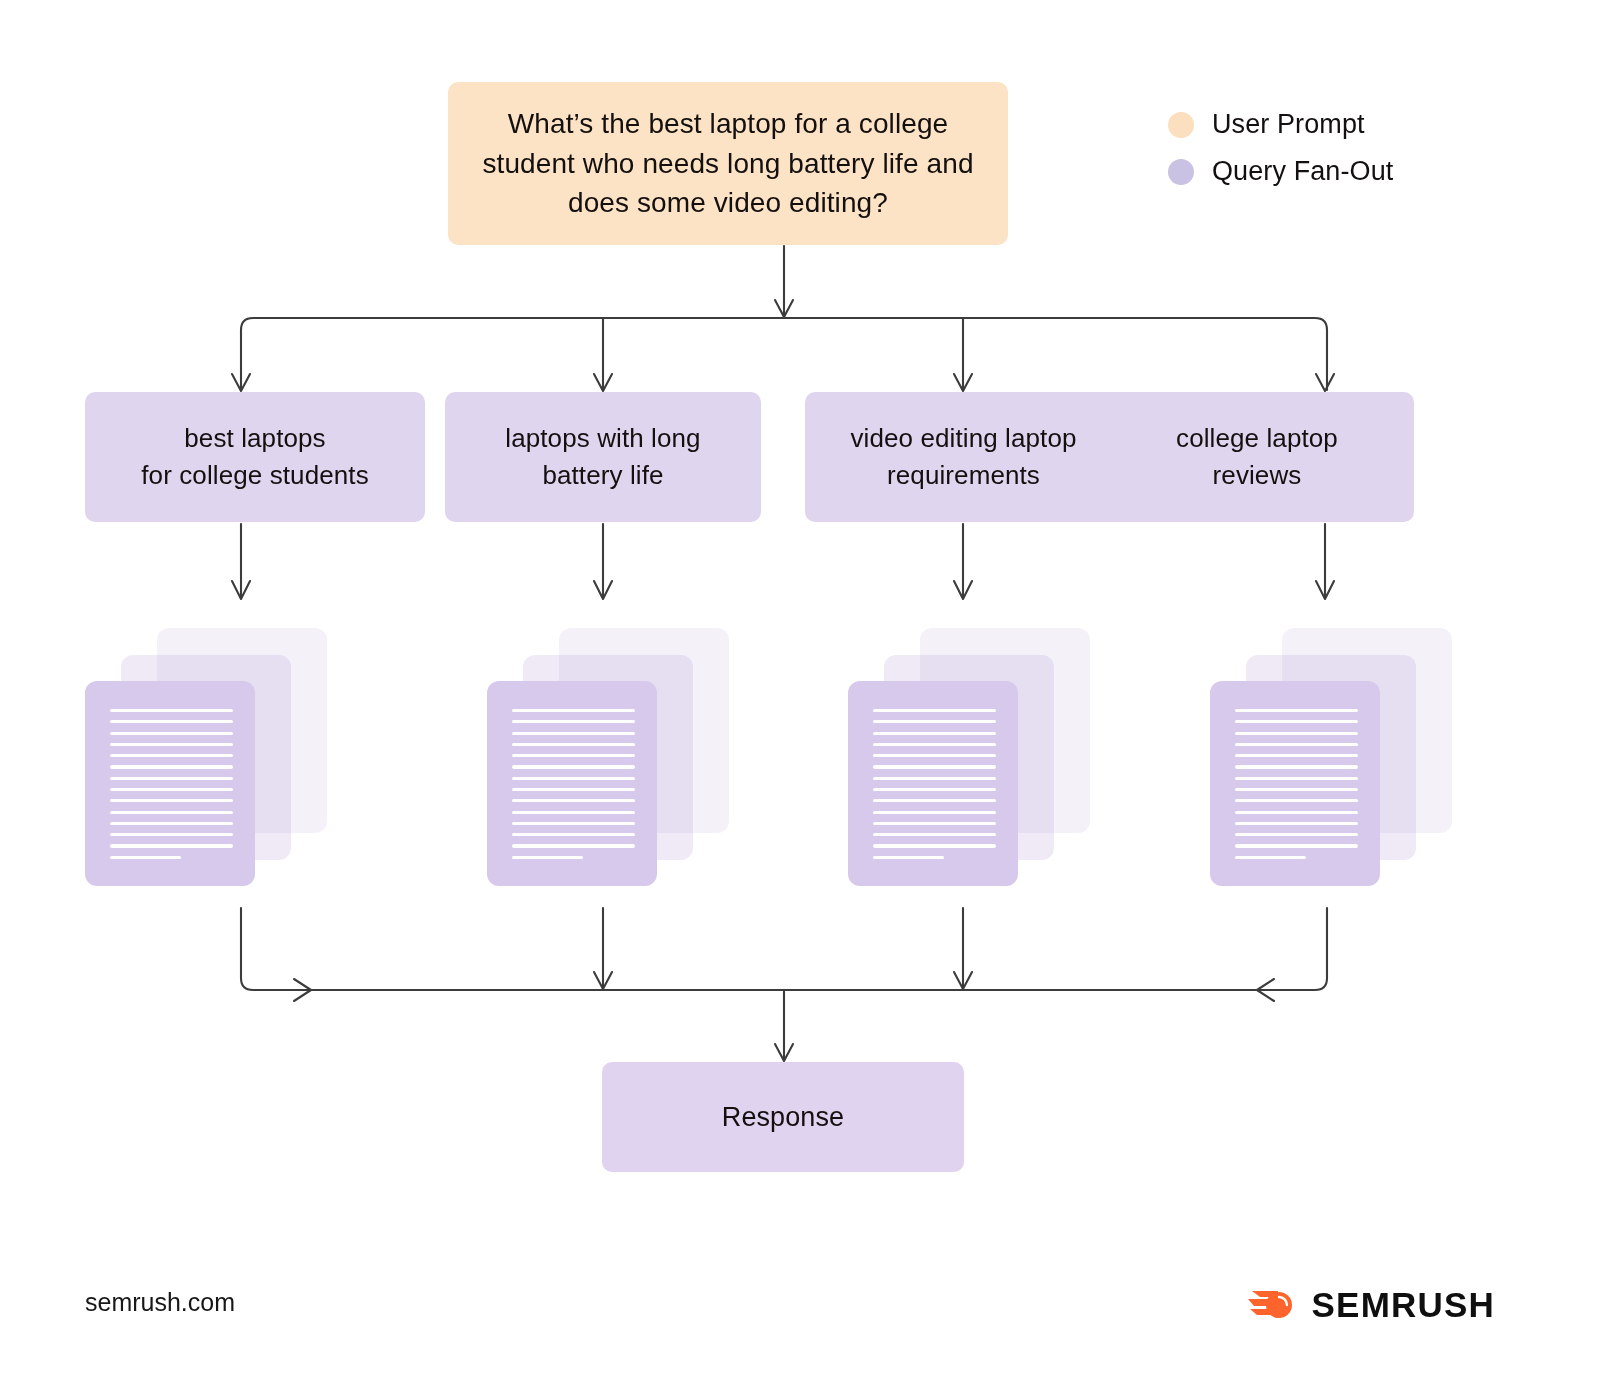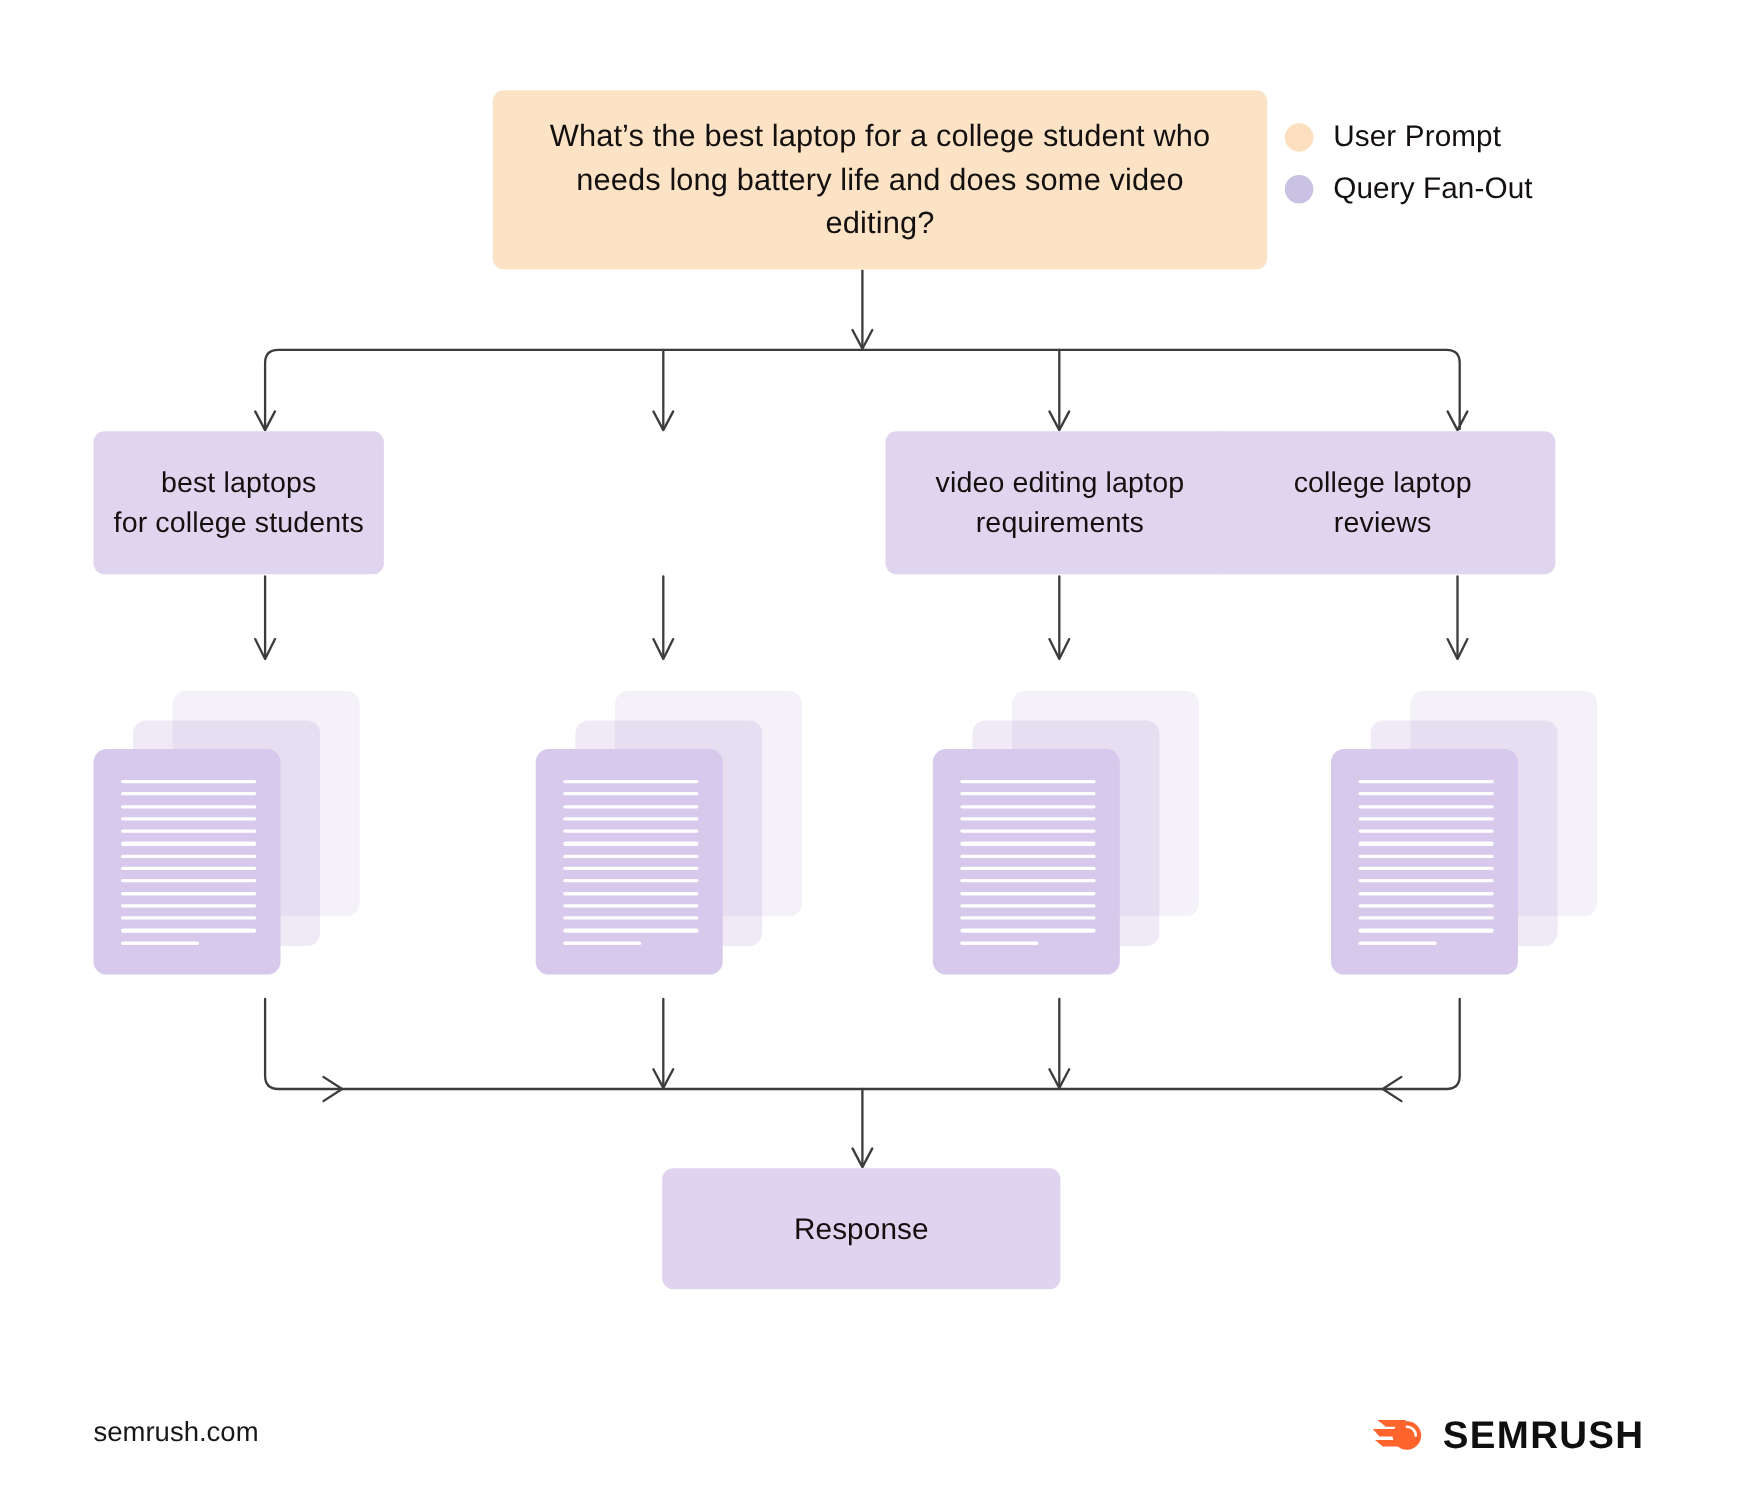--- a/index.html
+++ b/index.html
@@ -28,21 +28,21 @@
     left: 0; top: 0;
     width: 1600px; height: 1373px;
     pointer-events: none;
   }
 
   
   .prompt-box {
     position: absolute;
     left: 448px;
     top: 82px;
-    width: 704px;
+    width: 560px;
     height: 163px;
     background: #FCE3C6;
     border-radius: 10px;
     display: flex;
     align-items: center;
     justify-content: center;
     box-sizing: border-box;
     padding: 0 26px;
   }
   .prompt-text {
@@ -92,21 +92,21 @@
     box-sizing: border-box;
     padding: 0 14px;
   }
   .query-text {
     font-size: 26px;
     line-height: 1.44;
     text-align: center;
     color: #14100f;
     letter-spacing: 0.1px;
   }
-  .col0 { left: 85px;   width: 264px; }
+  .col0 { left: 85px;   width: 340px; }
   .col1 { left: 445px;  width: 316px; }
   .col2 { left: 805px;  width: 317px; }
   .col3 { left: 1100px; width: 314px; }
 
   
   .doc-stack {
     position: absolute;
     top: 628px;
     width: 252px;
     height: 258px;
@@ -253,20 +253,23 @@
       <span class="legend-label">User Prompt</span>
     </div>
     <div class="legend-row">
       <span class="legend-dot" style="background:#C9C2E2"></span>
       <span class="legend-label">Query Fan-Out</span>
     </div>
   </div>
 
   <div class="query-box col0">
     <div class="query-text">best laptops<br>for college students</div>
+  </div>
+  <div class="query-box col1">
+    <div class="query-text">laptops with long<br>battery life</div>
   </div>
   <div class="query-box col2">
     <div class="query-text">video editing laptop<br>requirements</div>
   </div>
   <div class="query-box col3">
     <div class="query-text">college laptop<br>reviews</div>
   </div>
 
   <div class="doc-stack s0">
     <div class="doc-card back2"></div>

